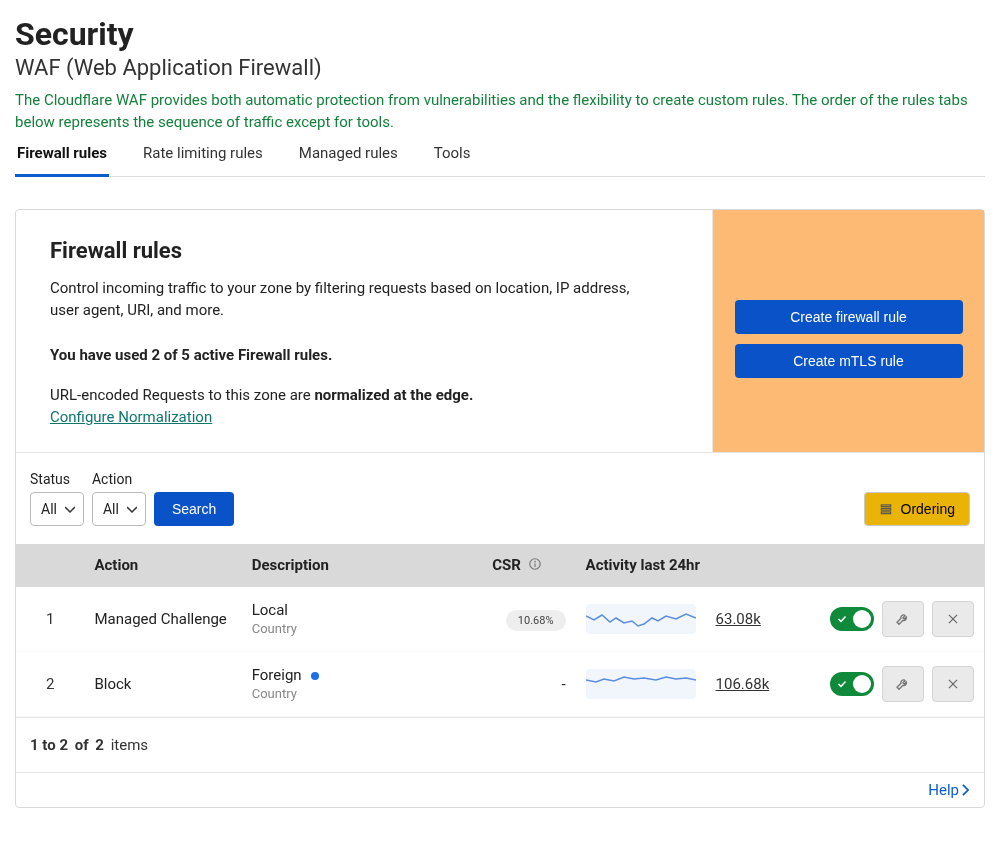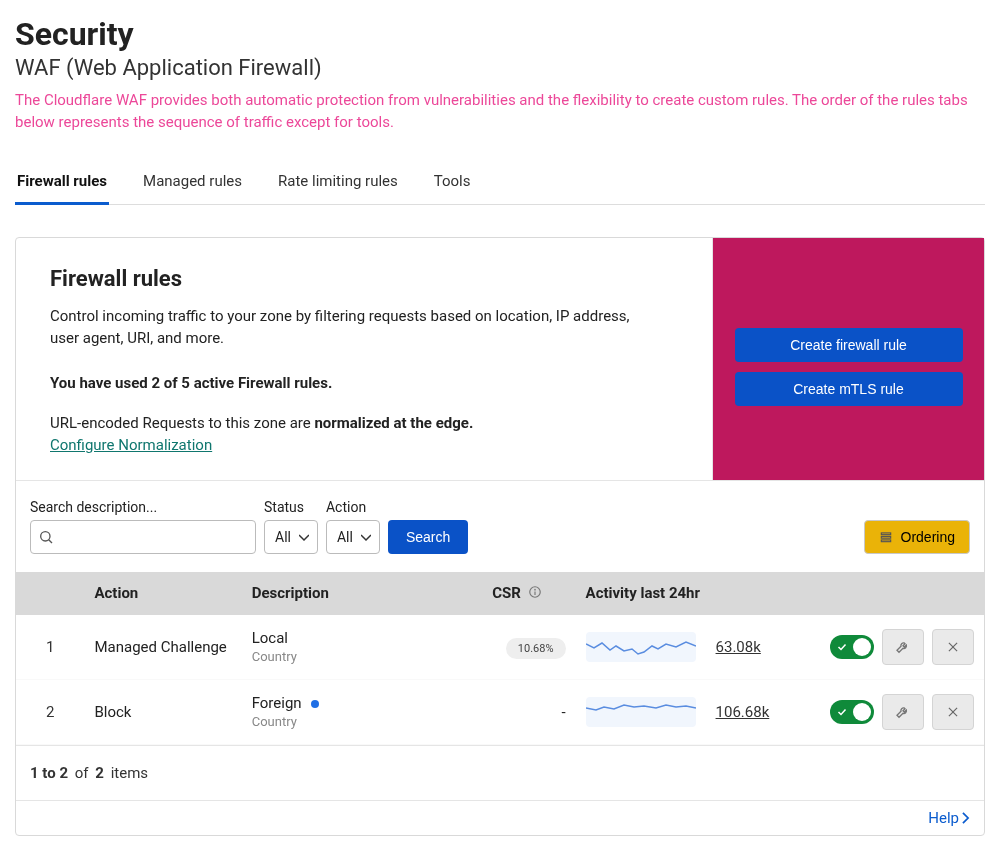--- a/index.html
+++ b/index.html
@@ -3,37 +3,37 @@
 <meta charset="utf-8">
 <style>
   * { box-sizing: border-box; margin: 0; padding: 0; }
   body {
     font-family: -apple-system, BlinkMacSystemFont, "Segoe UI", Roboto, Helvetica, Arial, sans-serif;
     background: #fff; color: #222; font-size: 14px;
     width: 1000px; padding: 15px 15px 20px 15px;
   }
   h1 { font-size: 32px; font-weight: 700; margin-bottom: 2px; }
   .subtitle { font-size: 22px; font-weight: 400; color: #333; margin-bottom: 10px;}
-  .desc { font-size: 15px; color: #ec4899; line-height: 1.45; margin-bottom: 30px;}
+  .desc { font-size: 15px; color: #15803d; line-height: 1.45; margin-bottom: 2px;}
   .tabs { display: flex; gap: 32px; border-bottom: 1px solid #ddd; }
   .tab { padding: 8px 2px 12px 2px; font-size: 15px; color: #333; cursor: pointer; margin-bottom:-1px;}
   .tab.active { font-weight: 700; border-bottom: 3px solid #0b5cce; color:#111;}
   .card {
     border: 1px solid #d9d9d9; margin-top: 32px; border-radius: 4px;
   }
   .card-top { display: flex; border-bottom: 1px solid #e5e5e5;}
   .card-top-left { flex: 1; padding: 28px 34px 26px 34px;}
   .card-top-left h2 { font-size: 22px; font-weight: 700; margin-bottom: 14px;}
   .intro-text { font-size: 15px; line-height: 1.5; margin-bottom: 24px; max-width: 600px;}
   .usage { font-weight: 700; font-size: 15px; margin-bottom: 22px;}
   .norm-line { font-size: 15px; }
   .norm-line strong { font-weight: 700;}
   .link { color: #0f766e; text-decoration: underline; cursor: pointer; font-size:15px; display:inline-block; margin-top:4px;}
   .card-top-right {
-    width: 272px; background: #be185d; border-left: 1px solid #e5e5e5;
+    width: 272px; background: #fdba74; border-left: 1px solid #e5e5e5;
     display:flex; flex-direction: column; gap: 10px; align-items: center;
     padding: 90px 20px 0 20px;
   }
   .btn { border-radius: 4px; border:none; cursor:pointer; font-size: 14px;}
   .btn-primary { background: #0a52c7; color: #fff; width: 228px; height: 34px; }
   .filters { display: flex; align-items: flex-end; gap: 8px; padding: 18px 14px 18px 14px;}
   .filter-group { display:flex; flex-direction:column;}
   .filter-label { font-size: 14px; color: #222; margin-bottom: 5px;}
   .search-box { position: relative; }
   .search-input {
@@ -86,22 +86,22 @@
 </style>
 </head>
 <body>
 
 <h1>Security</h1>
 <div class="subtitle">WAF (Web Application Firewall)</div>
 <p class="desc">The Cloudflare WAF provides both automatic protection from vulnerabilities and the flexibility to create custom rules. The order of the rules tabs below represents the sequence of traffic except for tools.</p>
 
 <div class="tabs">
   <div class="tab active">Firewall rules</div>
+  <div class="tab">Rate limiting rules</div>
   <div class="tab">Managed rules</div>
-  <div class="tab">Rate limiting rules</div>
   <div class="tab">Tools</div>
 </div>
 
 <div class="card">
   <div class="card-top">
     <div class="card-top-left">
       <h2>Firewall rules</h2>
       <p class="intro-text">Control incoming traffic to your zone by filtering requests based on location, IP address, user agent, URI, and more.</p>
       <p class="usage">You have used 2 of 5 active Firewall rules.</p>
       <p class="norm-line">
@@ -109,30 +109,20 @@
       </p>
       <a class="link">Configure Normalization</a>
     </div>
     <div class="card-top-right">
       <button class="btn btn-primary">Create firewall rule</button>
       <button class="btn btn-primary">Create mTLS rule</button>
     </div>
   </div>
 
   <div class="filters">
-    <div class="filter-group">
-      <span class="filter-label">Search description...</span>
-      <div class="search-box">
-        <svg width="16" height="16" viewBox="0 0 24 24" fill="none" stroke="#555" stroke-width="2">
-            <circle cx="11" cy="11" r="7"></circle>
-            <line x1="21" y1="21" x2="16" y2="16"></line>
-          </svg>
-        <input class="search-input" value="" style="">
-      </div>
-    </div>
     <div class="filter-group">
       <span class="filter-label">Status</span>
       <div class="select">
         <span>All</span>
         <svg class="select-caret" width="10" height="8" viewBox="0 0 10 8">
             <path d="M0 1 L5 6 L10 1" fill="none" stroke="#333" stroke-width="1.5"></path>
           </svg>
       </div>
     </div>
     <div class="filter-group">
@@ -262,21 +252,21 @@
                 </svg>
             </div>
           </div>
         </td>
       </tr>
     </tbody>
   </table>
 
   <div class="card-footer">
     <strong><span>1</span> to <span>2</span></strong>
-    <span style="padding:0 3px;">of</span>
+    <span style="padding:0 3px;font-weight:bold;">of</span>
     <strong>2</strong>
     <span style="padding-left:3px;">items</span>
   </div>
 
   <div class="card-help">
     <a class="help-link">
       <span>Help</span>
       <svg width="9" height="12" viewBox="0 0 10 14">
           <path d="M2 1 L8 7 L2 13" fill="none" stroke="#0b5cce" stroke-width="2"></path>
         </svg>

